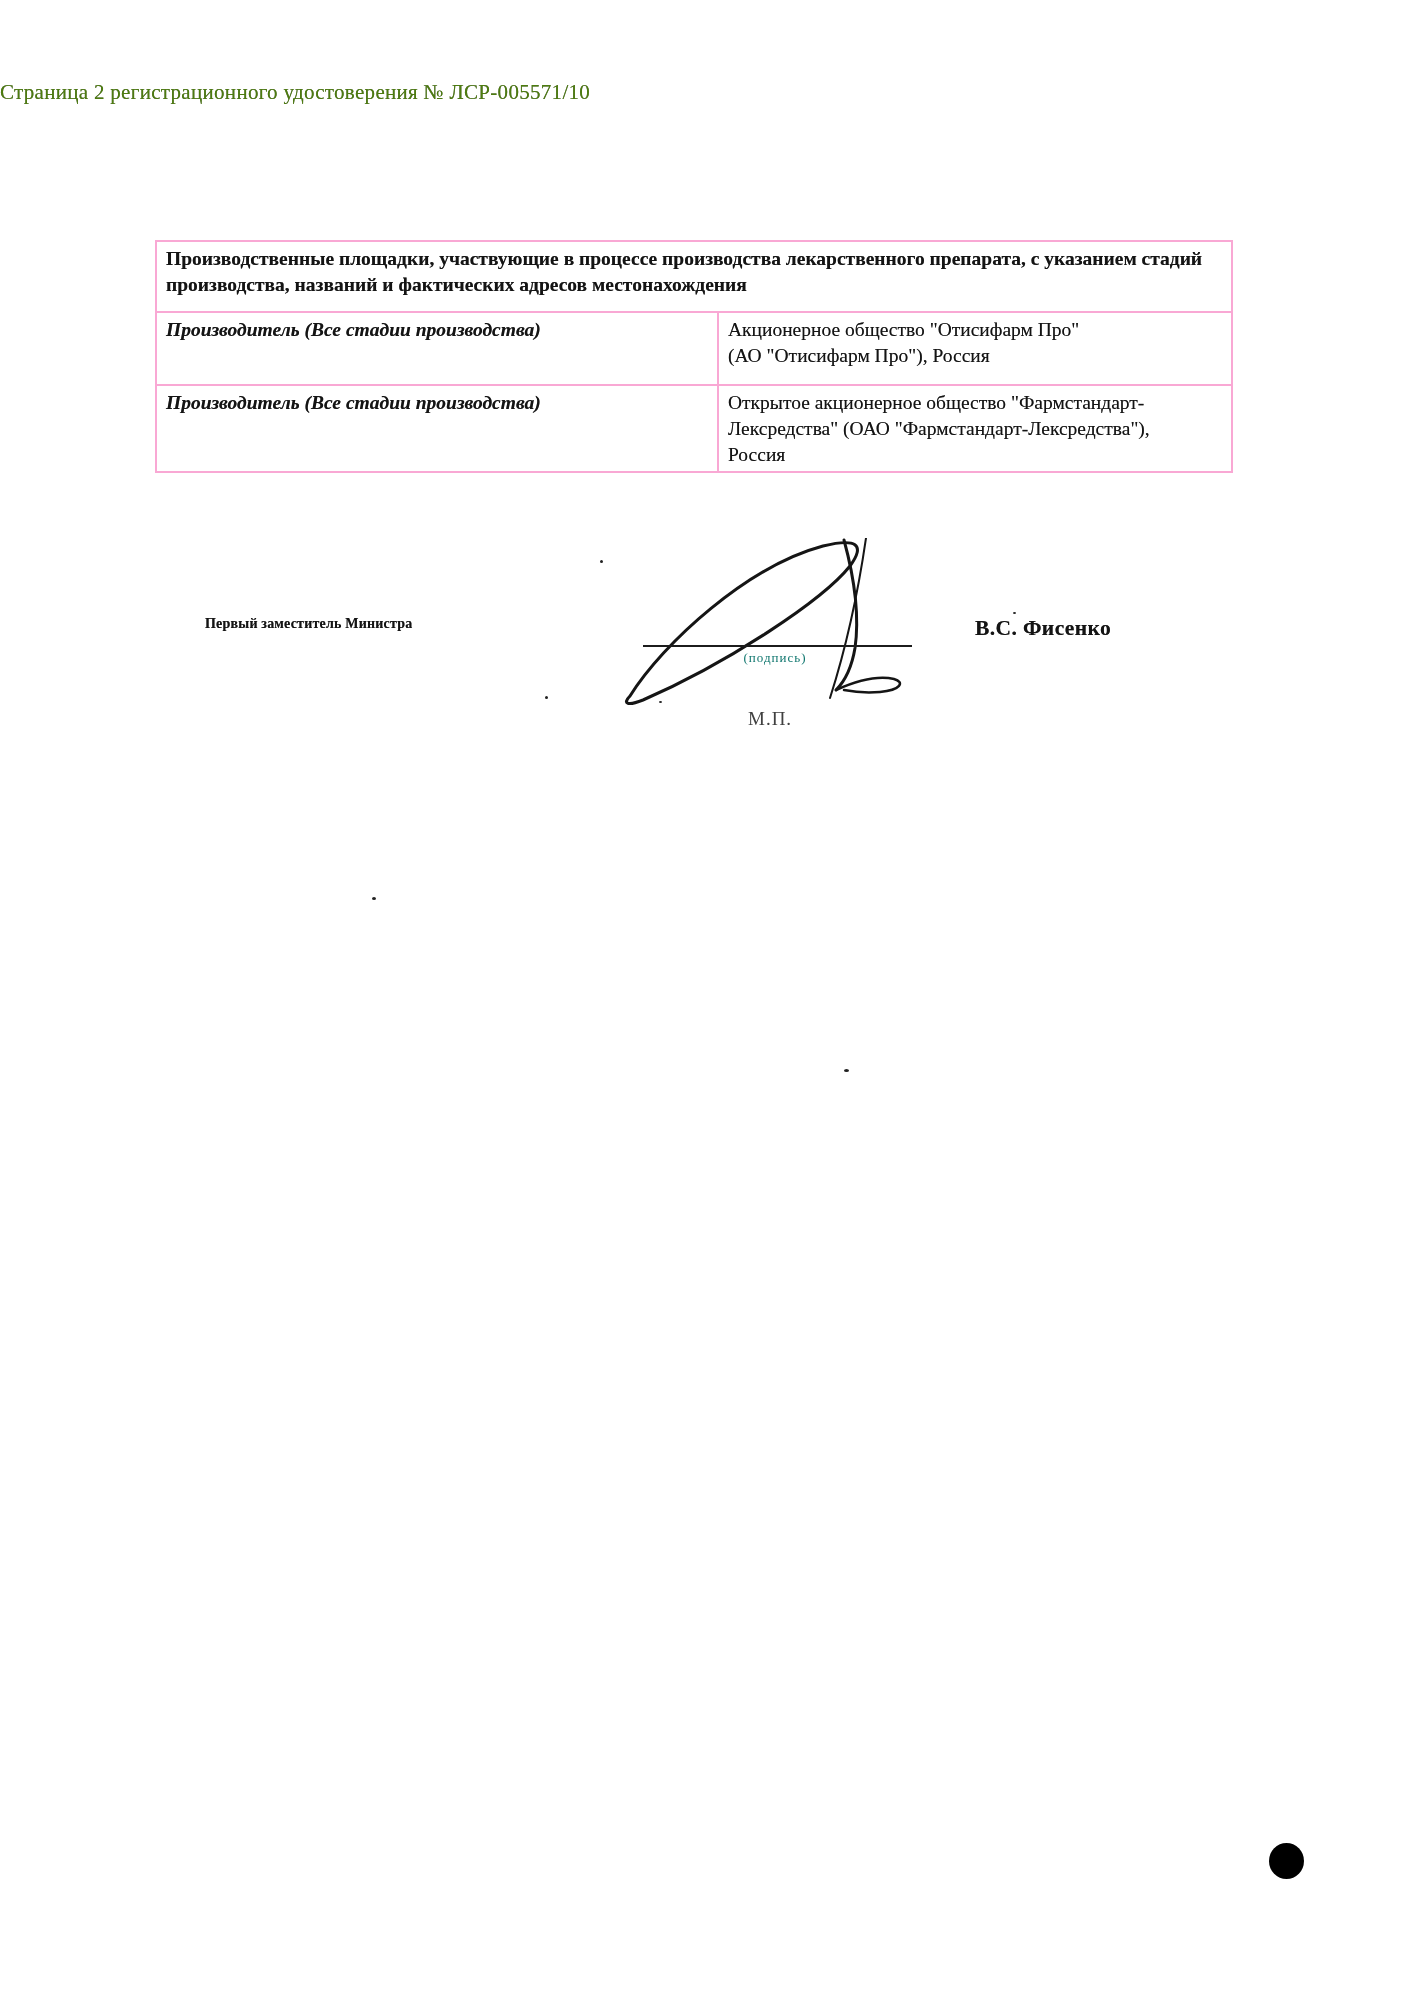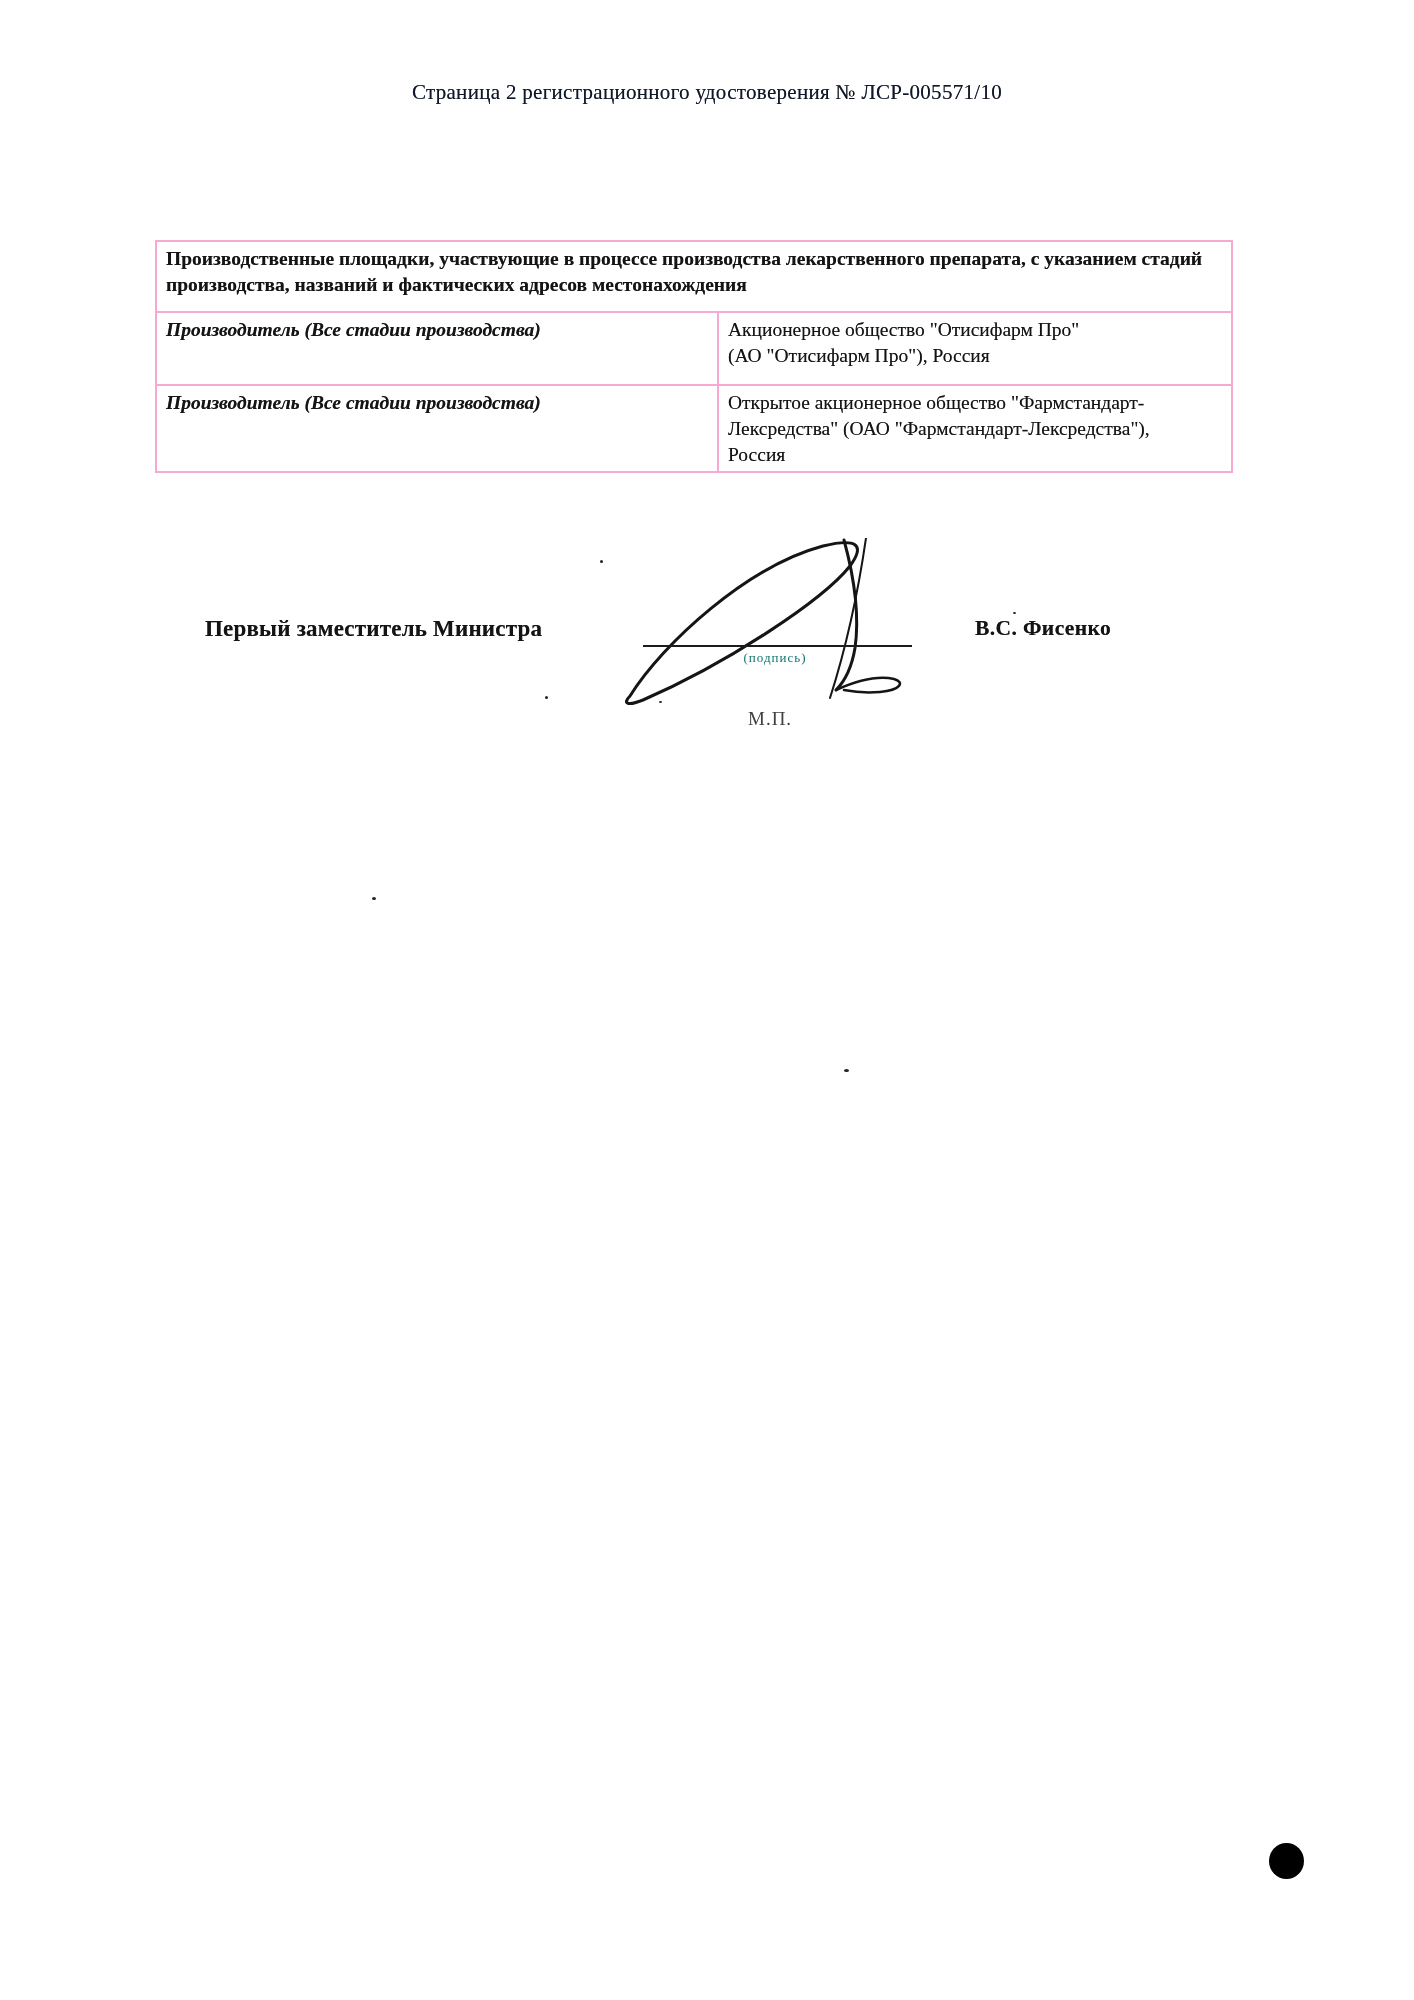--- a/index.html
+++ b/index.html
@@ -8,24 +8,24 @@
     width:1414px;height:2000px;
     margin:0 auto;
     background:#ffffff;
     font-family:"Liberation Serif", serif;
     color:#141414;
     overflow:hidden;
   }
   .page-header{
     position:absolute;
     top:80px;left:0;width:100%;
-    text-align:center;
+    text-align:left;
     font-size:21px;
     letter-spacing:0.3px;
-    color:#0f172a;
+    color:#4d7c0f;
     text-shadow:0 0 0.5px rgba(0,0,0,.55);
   }
   table.sites-table{
     position:absolute;
     left:155px;top:240px;
     width:1078px;
     border-collapse:collapse;
     table-layout:fixed;
   }
   table.sites-table td{
@@ -47,21 +47,21 @@
     font-style:italic;
     font-weight:600;
     height:64px;
   }
   td.name-cell{height:64px;}
   td.name-cell-tall{height:78px;}
   td.addr-cell{height:30px;line-height:24px;}
   .sig-label{
     position:absolute;
     left:205px;top:616px;
-    font-size:23px;
+    font-size:14px;
     font-weight:bold;
     letter-spacing:0.2px;
     text-shadow:0 0 0.5px rgba(0,0,0,.55);
   }
   .sig-name{
     position:absolute;
     left:975px;top:616px;
     font-size:21.5px;
     font-weight:bold;
     letter-spacing:0.4px;

